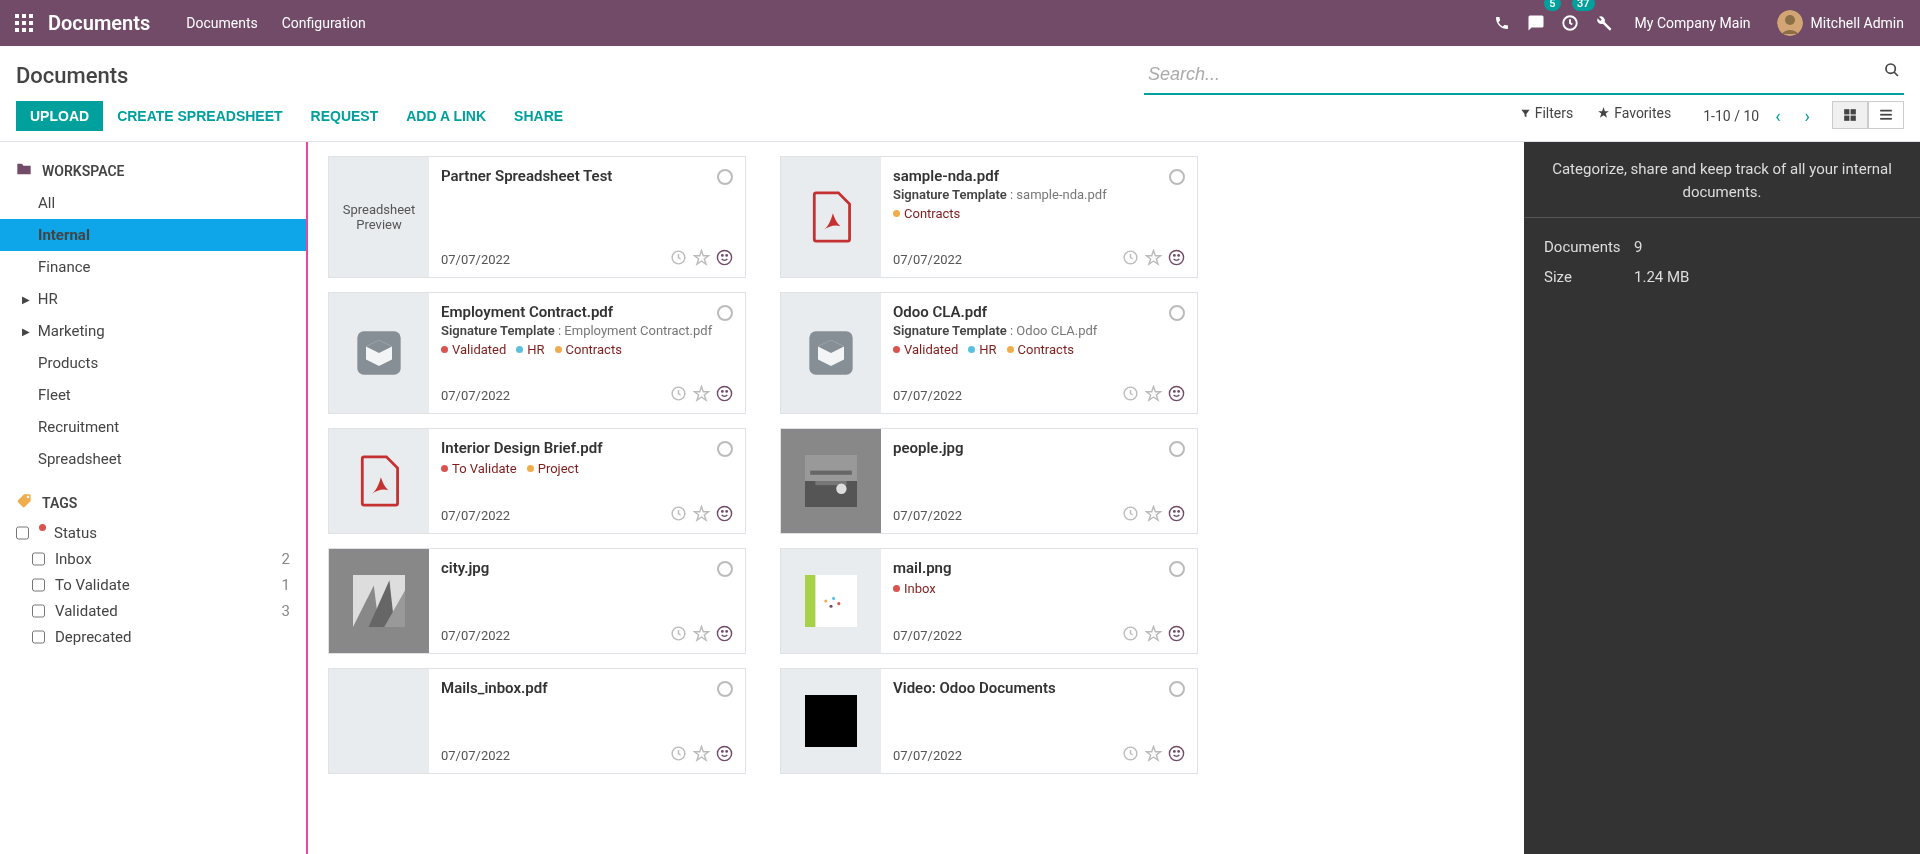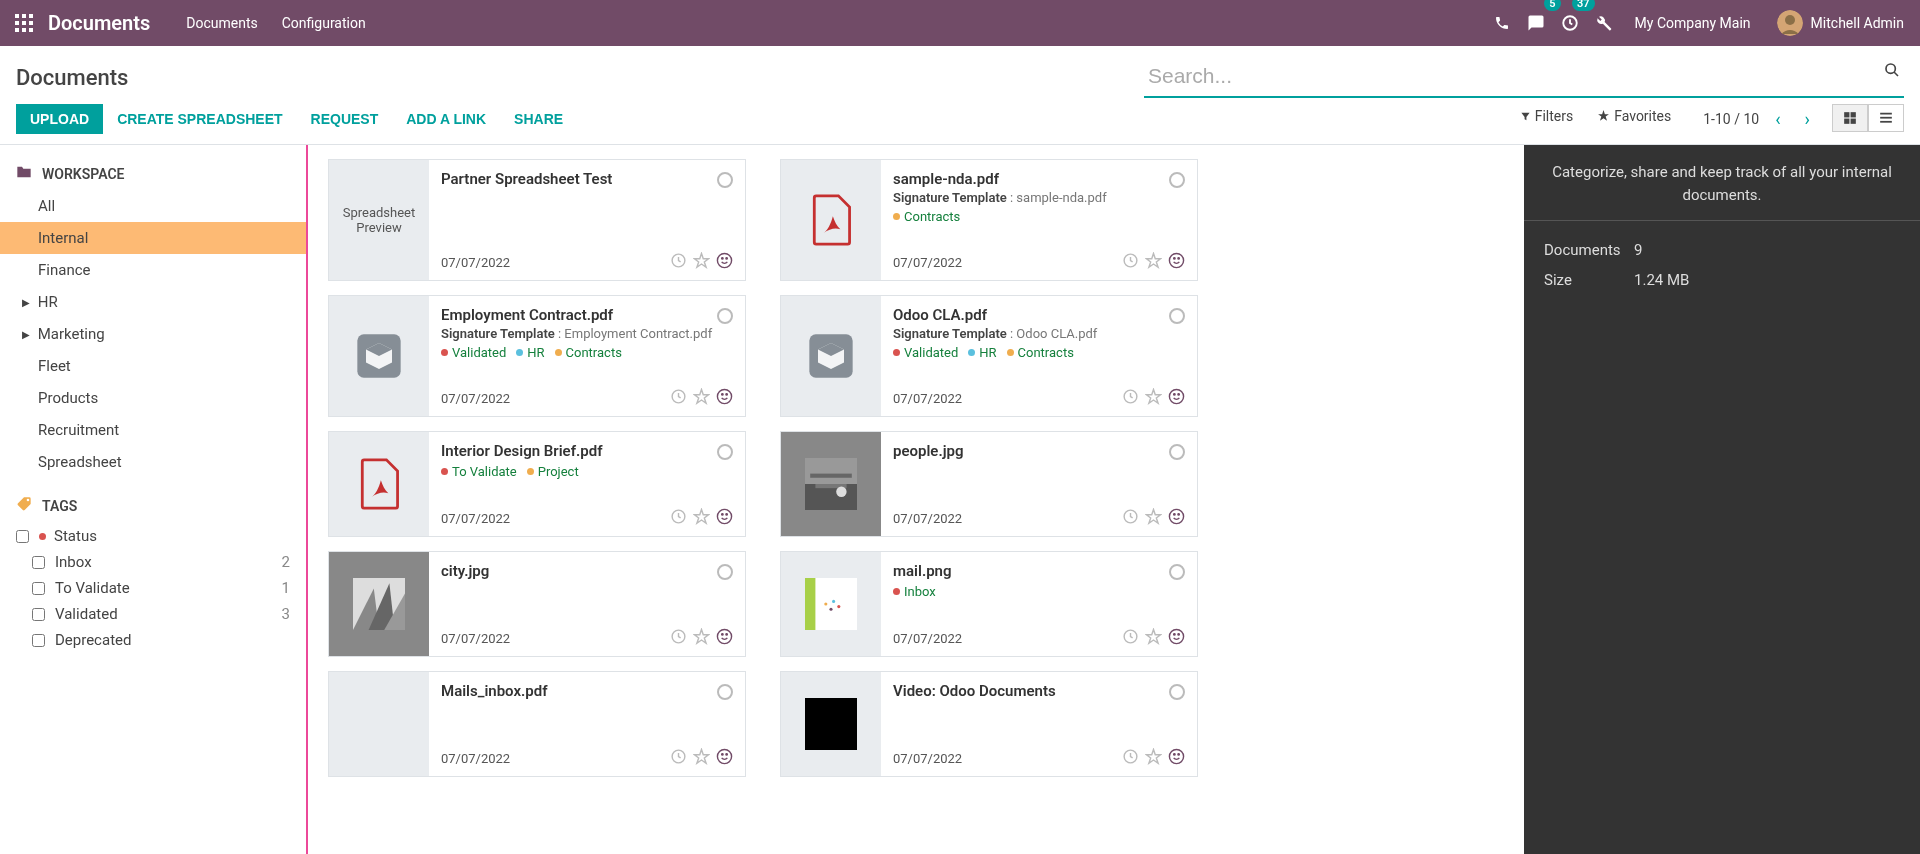--- a/index.html
+++ b/index.html
@@ -13,21 +13,21 @@
 .topnav .spacer { flex: 1; }
 .topnav .badge { position: absolute; top: -4px; right: -8px; background: #00A09D; color: #fff; border-radius: 10px; font-size: 11px; padding: 1px 5px; font-weight: 600; }
 .topnav .icon-wrap { position: relative; width: 34px; height: 46px; display: flex; align-items: center; justify-content: center; cursor: pointer; }
 .topnav .company { padding: 0 14px; }
 .topnav .avatar { width: 26px; height: 26px; border-radius: 50%; margin-right: 8px; }
 
 
 .breadcrumb-row { display: flex; align-items: center; padding: 10px 16px 6px; border-bottom: none; }
 .breadcrumb-row h1 { font-size: 22px; font-weight: 500; color: #444; }
 .search-wrap { margin-left: auto; width: 760px; position: relative; }
-.search-input { width: 100%; border: none; border-bottom: 2px solid #00A09D; padding: 8px 30px 8px 4px; font-size: 21px; outline: none; }
+.search-input { width: 100%; border: none; border-bottom: 2px solid #00A09D; padding: 8px 30px 8px 4px; font-size: 18px; outline: none; font-style: italic; }
 .search-input::placeholder { color: #aaa; }
 .search-icon-right { position: absolute; right: 4px; top: 6px; color: #666; cursor: pointer; }
 
 
 .toolbar { display: flex; align-items: flex-start; padding: 0 16px 10px; border-bottom: 1px solid #dee2e6; }
 .btn-upload { background: #00A09D; color: #fff; border: none; padding: 7px 14px; font-size: 14px; font-weight: 600; cursor: pointer; }
 .btn-link { background: none; border: none; color: #00A09D; font-size: 14px; font-weight: 600; padding: 7px 14px; cursor: pointer; }
 .toolbar .spacer { flex: 1; }
 .filter-btn { color: #444; padding: 4px 12px; cursor: pointer; font-size: 14px; }
 .pager-wrap { display: flex; align-items: center; gap: 8px; margin-left: 20px; }
@@ -36,44 +36,44 @@
 .view-btn { border: 1px solid #ccc; padding: 6px 10px; cursor: pointer; display: flex; align-items: center; }
 .view-btn.active { background: #f0f0f0; }
 
 
 .content { display: flex; height: calc(100vh - 137px); }
 .sidebar-wrap { width: 308px; border-right: 2px solid #ec4899; overflow-y: auto; position: relative; }
 .sidebar { padding: 12px 0; }
 .sb-header { display: flex; align-items: center; padding: 8px 16px; font-weight: 600; color: #444; font-size: 14px; }
 .sb-header .icon { margin-right: 10px; color: #714B67; }
 .sb-item { padding: 7px 16px 7px 38px; cursor: pointer; font-size: 15px; color: #444; display: flex; align-items: center; }
-.sb-item.selected { background: #fdba74; }
+.sb-item.selected { background: #0ea5e9; font-weight: bold; }
 .sb-item .arrow { margin-left: -16px; margin-right: 8px; font-size: 10px; color: #444; }
 .tags-header { display: flex; align-items: center; padding: 8px 16px; font-weight: 600; margin-top: 10px; }
 .tags-header .icon { margin-right: 10px; color: #f0ad4e; transform: scaleX(-1); display: inline-block; }
-.tag-row { display: flex; align-items: center; padding: 4px 16px; font-size: 15px; }
+.tag-row { display: flex; padding: 4px 16px; font-size: 15px; }
 .tag-row input { margin-right: 10px; }
 .tag-row .count { margin-left: auto; color: #888; }
 .tag-row .dot { width: 7px; height: 7px; border-radius: 50%; margin-right: 8px; }
 .tag-row.indent { padding-left: 32px; }
 
 
 .main { flex: 1; overflow-y: auto; padding: 14px 20px; background: #fff; position: relative; }
 .grid { display: grid; grid-template-columns: 1fr 1fr; gap: 14px 34px; max-width: 870px; }
 .card { border: 1px solid #dee2e6; display: flex; height: 122px; }
 .card.small { height: 106px; }
 .thumb { width: 100px; background: #e9ecef; display: flex; align-items: center; justify-content: center; flex-shrink: 0; font-size: 13px; color: #555; text-align: center; overflow: hidden; }
 .thumb svg { width: 52px; height: 52px; }
 .thumb.photo { background: #888; }
 .card-body { flex: 1; padding: 10px 12px 8px; display: flex; flex-direction: column; position: relative; }
 .card-title { font-weight: 600; font-size: 15px; color: #333; }
 .card-sub { font-size: 13px; color: #777; margin-top: 2px; }
 .card-sub b { color: #444; font-weight: 600; text-align: right; }
 .card-tags { margin-top: 4px; font-size: 13px; }
-.card-tags .t { margin-right: 10px; color: #15803d; }
+.card-tags .t { margin-right: 10px; color: #7f1d1d; }
 .card-tags .d { display: inline-block; width: 7px; height: 7px; border-radius: 50%; margin-right: 4px; vertical-align: 1px; }
 .card-footer { margin-top: auto; display: flex; align-items: center; font-size: 13px; color: #555; }
 .card-footer .date { flex: 1; }
 .card-footer .ic { color: #aaa; margin-left: 6px; cursor: pointer; }
 .card-footer .smile { color: #714B67; }
 .select-circle { position: absolute; top: 12px; right: 12px; width: 16px; height: 16px; border: 2px solid #bbb; border-radius: 50%; cursor: pointer; }
 
 
 .rightpanel { width: 396px; background: #333; color: #ddd; padding: 16px 20px; overflow-y: auto; }
 .rightpanel p { text-align: center; margin-bottom: 14px; line-height: 1.5; font-size: 15px; }
@@ -210,22 +210,22 @@
             </svg>
         </span>
         <span>WORKSPACE</span>
       </div>
       <div id="sb-items">
           <div class="sb-item">All</div>
           <div class="sb-item selected">Internal</div>
           <div class="sb-item">Finance</div>
           <div class="sb-item"><span class="arrow">▶</span>HR</div>
           <div class="sb-item"><span class="arrow">▶</span>Marketing</div>
+          <div class="sb-item">Products</div>
           <div class="sb-item">Fleet</div>
-          <div class="sb-item">Products</div>
           <div class="sb-item">Recruitment</div>
           <div class="sb-item">Spreadsheet</div>
         </div>
       <div class="tags-header">
         <span class="icon">
           <svg width="16" height="16" viewBox="0 0 24 24" fill="#f0ad4e">
               <path d="M21 11l-9-9H4a2 2 0 00-2 2v8l9 9a2 2 0 002.8 0l7.2-7.2a2 2 0 000-2.8zM6 8a2 2 0 110-4 2 2 0 010 4z"></path>
             </svg>
         </span>
         <span>TAGS</span>

